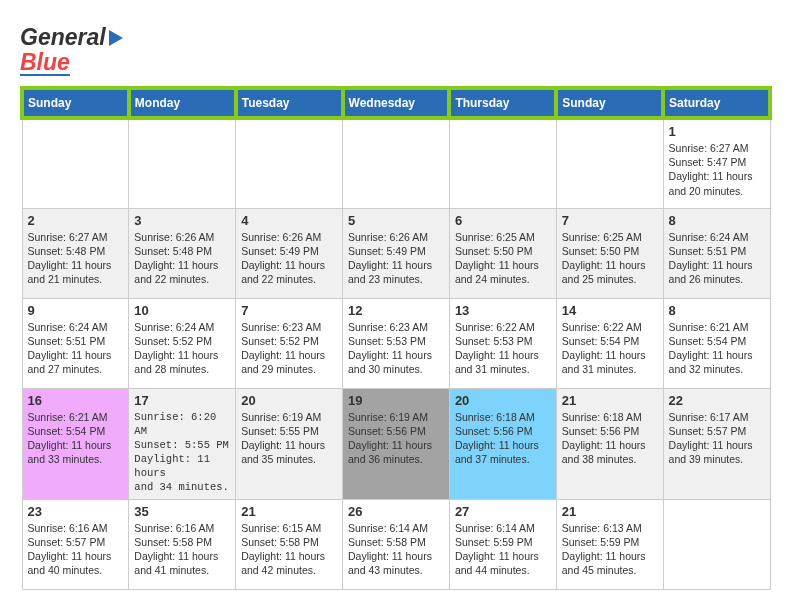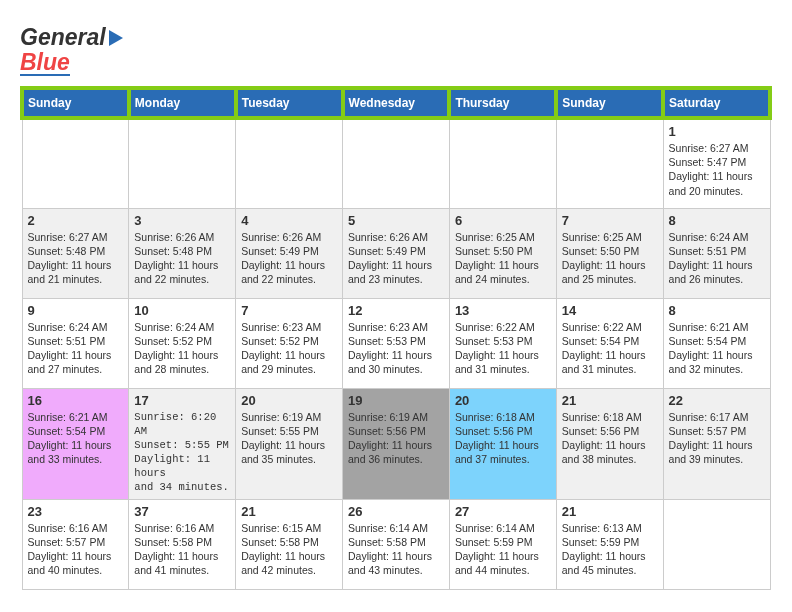--- a/index.html
+++ b/index.html
@@ -301,21 +301,21 @@
       </tr>
       <tr>
         <td>
           <div class="day-num">23</div>
           <div class="day-info" style="white-space: pre-line;">Sunrise: 6:16 AM
 Sunset: 5:57 PM
 Daylight: 11 hours
 and 40 minutes.</div>
         </td>
         <td>
-          <div class="day-num">37</div>
+          <div class="day-num">35</div>
           <div class="day-info" style="white-space: pre-line;">Sunrise: 6:16 AM
 Sunset: 5:58 PM
 Daylight: 11 hours
 and 41 minutes.</div>
         </td>
         <td>
           <div class="day-num">21</div>
           <div class="day-info" style="white-space: pre-line;">Sunrise: 6:15 AM
 Sunset: 5:58 PM
 Daylight: 11 hours

